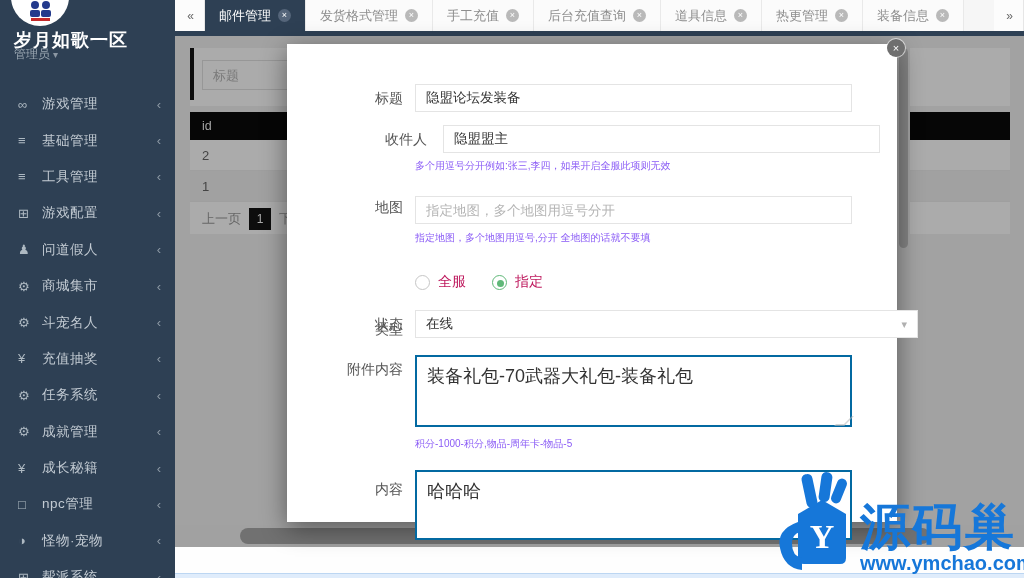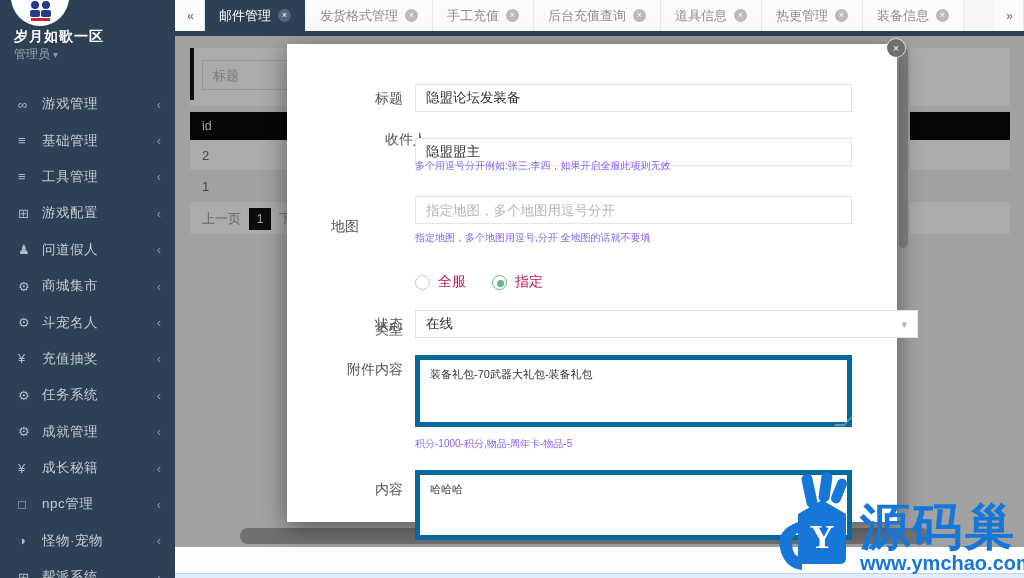--- a/index.html
+++ b/index.html
@@ -4,21 +4,21 @@
 <style>
   * { margin:0; padding:0; box-sizing:border-box; }
   html,body { width:1024px; height:578px; overflow:hidden; }
   body { font-family:"Liberation Sans","DejaVu Sans",sans-serif; font-size:14px; color:#333; background:#fff; }
   #app { position:relative; width:1024px; height:578px; overflow:hidden; background:#fff; }
 
   
   #sidebar { position:absolute; left:0; top:0; width:175px; height:578px; background:#2e4054; z-index:5; }
   .avatar { position:absolute; left:11px; top:-32px; width:58px; height:58px; border-radius:50%; background:#fff; overflow:hidden; }
   .avatar svg { position:absolute; left:14px; top:32px; }
-  .user-name { position:absolute; left:14px; top:28px; color:#fff; font-weight:bold; font-size:14px; letter-spacing:1px; }
+  .user-name { position:absolute; left:14px; top:28px; color:#fff; font-weight:bold; font-size:18px; letter-spacing:1px; }
   .user-role { position:absolute; left:14px; top:46px; color:#9aa6b1; font-size:12px; cursor:pointer; }
   .user-role .caret { font-size:10px; color:#8b97a3; margin-left:3px; }
   #sidebar-menu { position:absolute; left:0; top:86px; width:175px; }
   .menu-item { display:flex; align-items:center; height:36.4px; padding:0 14px 0 18px; color:#c3cbd3; cursor:pointer; }
   .menu-item .mi-icon { width:24px; font-size:13px; color:#aeb9c2; flex:0 0 24px; text-align:left; }
   .menu-item .mi-label { flex:1; font-size:13.5px; letter-spacing:0.5px; }
   .menu-item .mi-chevron { color:#8d99a5; font-size:13px; }
 
   
   #tabbar { position:absolute; left:175px; top:0; width:849px; height:31px; background:#f6f6f6; display:flex; align-items:stretch; z-index:4; }
@@ -61,21 +61,21 @@
   .f-input::placeholder { color:#b5b5b5; }
   .f-help { position:absolute; left:128px; font-size:10px; color:#8b5cf6; }
   .radio-row { position:absolute; left:128px; display:flex; align-items:center; gap:26px; }
   .radio-opt { display:flex; align-items:center; gap:8px; cursor:pointer; }
   .radio-circle { width:15px; height:15px; border-radius:50%; border:1px solid #c6c6c6; background:#fff; position:relative; }
   .radio-circle.checked { border-color:#5FB878; }
   .radio-circle.checked::after { content:""; position:absolute; left:4px; top:4px; width:7px; height:7px; border-radius:50%; background:#5FB878; }
   .radio-label { font-size:14px; color:#be185d; }
   .f-select { position:absolute; left:128px; width:503px; height:28px; border:1px solid #e4e4e4; background:#fff; font-size:13.5px; color:#333; line-height:26px; padding:0 10px; cursor:pointer; }
   .f-select .sel-caret { position:absolute; right:10px; top:0; color:#b0b0b0; font-size:11px; }
-  .f-textarea { position:absolute; left:128px; width:437px; border:5px solid #0369a1; background:#fff; padding:6px 10px; font-size:11px; color:#333; resize:none; outline:none; font-family:"Liberation Sans","DejaVu Sans",sans-serif; line-height:1.5; }
+  .f-textarea { position:absolute; left:128px; width:437px; border:2px solid #0369a1; background:#fff; padding:6px 10px; font-size:18px; color:#333; resize:none; outline:none; font-family:"Liberation Sans","DejaVu Sans",sans-serif; line-height:1.5; }
   .resize-grip { position:absolute; width:10px; height:10px; border-right:2px solid #bbb; border-bottom:2px solid #bbb; transform:skew(-45deg) ; opacity:.6; }
   #modal-close { position:absolute; left:887px; top:39px; width:18px; height:18px; border-radius:50%; background:#6f6f6f; color:#fff; font-size:11px; line-height:18px; text-align:center; z-index:8; cursor:pointer; box-shadow:0 0 0 1px rgba(255,255,255,.6); }
 
   
   #watermark { position:absolute; left:768px; top:472px; width:256px; height:104px; z-index:9; display:flex; align-items:flex-end; }
   #wm-hand { flex:0 0 92px; height:104px; }
   #wm-textcol { display:flex; flex-direction:column; align-items:flex-start; padding-bottom:2px; }
   #wm-name { font-size:50px; font-weight:bold; color:#1677d9; line-height:1; letter-spacing:2px; }
   #wm-url { font-size:20px; font-weight:bold; color:#1677d9; line-height:1.1; }
 </style>
@@ -237,24 +237,24 @@
 
     </div>
   </div>
   <div id="tab-underline"></div>
 
   <div id="modal">
     <div class="f-label" style="top:46px;">标题</div>
     <input class="f-input" style="top: 40px;" type="text" value="隐盟论坛发装备">
 
     <div class="f-label" style="top:87px;margin-left:24px;">收件人</div>
-    <input class="f-input" style="top: 94px;" type="text" value="隐盟盟主">
+    <input class="f-input" style="top: 81px; margin-left: 28px;" type="text" value="隐盟盟主">
     <div class="f-help" style="top:115px;">多个用逗号分开例如:张三,李四，如果开启全服此项则无效</div>
 
-    <div class="f-label" style="top:174px;text-align:center;">地图</div>
+    <div class="f-label" style="top:155px;">地图</div>
     <input class="f-input" style="top: 152px;" type="text" placeholder="指定地图，多个地图用逗号分开">
     <div class="f-help" style="top:187px;">指定地图，多个地图用逗号,分开 全地图的话就不要填</div>
 
     <div class="f-label" style="top:231px;margin-top:46px;">类型</div>
     <div class="radio-row" style="top:229px;" id="type-radios">
         <span class="radio-opt">
           <span class="radio-circle"></span>
           <span class="radio-label">全服</span>
         </span>
         <span class="radio-opt">

